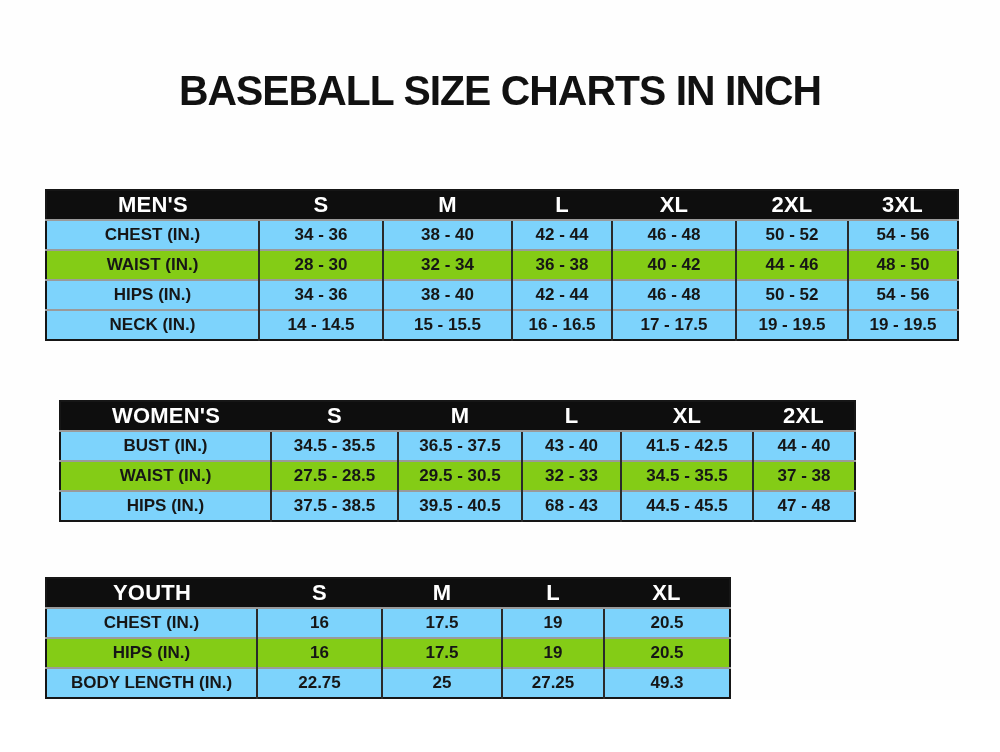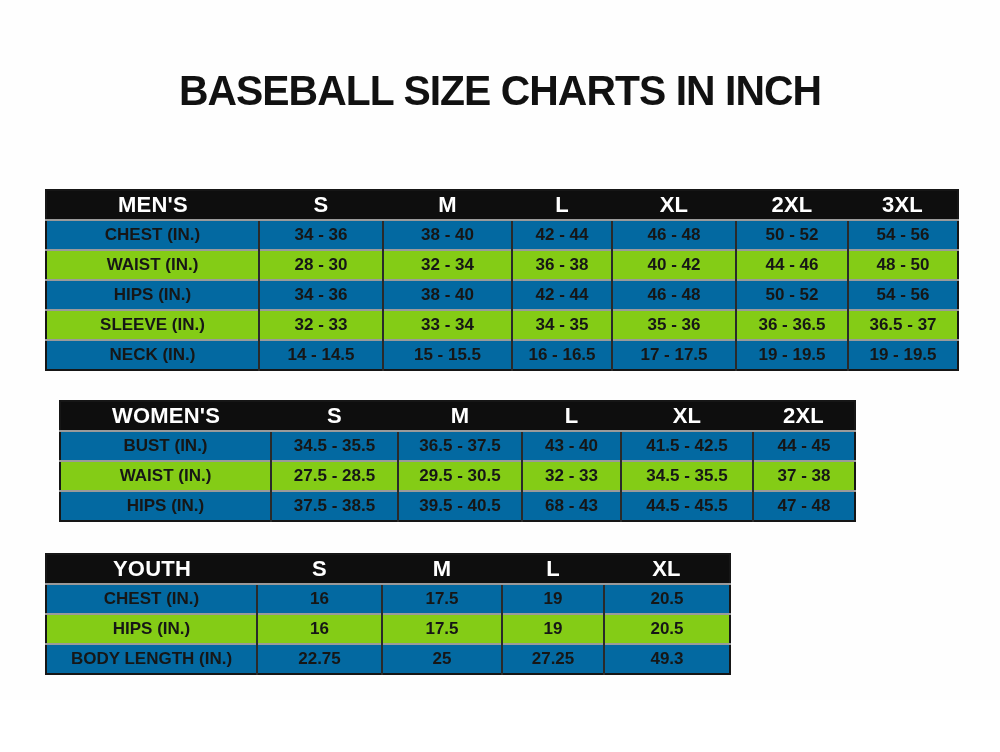--- a/index.html
+++ b/index.html
@@ -25,21 +25,21 @@
     font-size: 43px;
     font-weight: bold;
     color: #111111;
     letter-spacing: -1px;
     transform: scaleX(0.95);
     white-space: nowrap;
   }
   .tbl-wrap { position: absolute; }
   .t-mens   { left: 45px; top: 189px; }
   .t-womens { left: 59px; top: 400px; }
-  .t-youth  { left: 45px; top: 553px; }
+  .t-youth  { left: 45px; top: 577px; }
 
   table.tbl {
     border-collapse: collapse;
     table-layout: fixed;
     border: 2px solid #161616;
   }
   .t-mens   table.tbl { width: 910px; }
   .t-womens table.tbl { width: 793px; }
   .t-youth  table.tbl { width: 682px; }
 
@@ -61,21 +61,21 @@
     color: #161616;
     height: 28px;
     padding: 0 2px;
     text-align: center;
     vertical-align: middle;
     border-top: 2px solid #9a9a9a;
     border-left: 2px solid #2a2a2a;
     white-space: nowrap;
   }
   table.tbl td.c0 { border-left: none; }
-  table.tbl tr.even td { background: #0369a1; }
+  table.tbl tr.even td { background: #7dd3fc; }
   table.tbl tr.odd  td { background: #84cc16; }
 
   
   .t-mens .c0{width:212px} .t-mens .c1{width:124px} .t-mens .c2{width:129px}
   .t-mens .c3{width:100px} .t-mens .c4{width:124px} .t-mens .c5{width:112px}
   .t-mens .c6{width:109px}
 
   .t-womens .c0{width:210px} .t-womens .c1{width:127px} .t-womens .c2{width:124px}
   .t-womens .c3{width:99px}  .t-womens .c4{width:132px} .t-womens .c5{width:101px}
 
@@ -121,29 +121,20 @@
           </tr>
           <tr class="even">
             <td class="c0">HIPS (IN.)</td>
             <td class="c1">34 - 36</td>
             <td class="c2">38 - 40</td>
             <td class="c3">42 - 44</td>
             <td class="c4">46 - 48</td>
             <td class="c5">50 - 52</td>
             <td class="c6">54 - 56</td>
           </tr>
-          <tr class="odd">
-            <td class="c0">SLEEVE (IN.)</td>
-            <td class="c1">32 - 33</td>
-            <td class="c2">33 - 34</td>
-            <td class="c3">34 - 35</td>
-            <td class="c4">35 - 36</td>
-            <td class="c5">36 - 36.5</td>
-            <td class="c6">36.5 - 37</td>
-          </tr>
           <tr class="even">
             <td class="c0">NECK (IN.)</td>
             <td class="c1">14 - 14.5</td>
             <td class="c2">15 - 15.5</td>
             <td class="c3">16 - 16.5</td>
             <td class="c4">17 - 17.5</td>
             <td class="c5">19 - 19.5</td>
             <td class="c6">19 - 19.5</td>
           </tr>
         </tbody>
@@ -161,21 +152,21 @@
             <th class="c5">2XL</th>
           </tr>
         </thead>
         <tbody>
           <tr class="even">
             <td class="c0">BUST (IN.)</td>
             <td class="c1">34.5 - 35.5</td>
             <td class="c2">36.5 - 37.5</td>
             <td class="c3">43 - 40</td>
             <td class="c4">41.5 - 42.5</td>
-            <td class="c5">44 - 45</td>
+            <td class="c5">44 - 40</td>
           </tr>
           <tr class="odd">
             <td class="c0">WAIST (IN.)</td>
             <td class="c1">27.5 - 28.5</td>
             <td class="c2">29.5 - 30.5</td>
             <td class="c3">32 - 33</td>
             <td class="c4">34.5 - 35.5</td>
             <td class="c5">37 - 38</td>
           </tr>
           <tr class="even">

